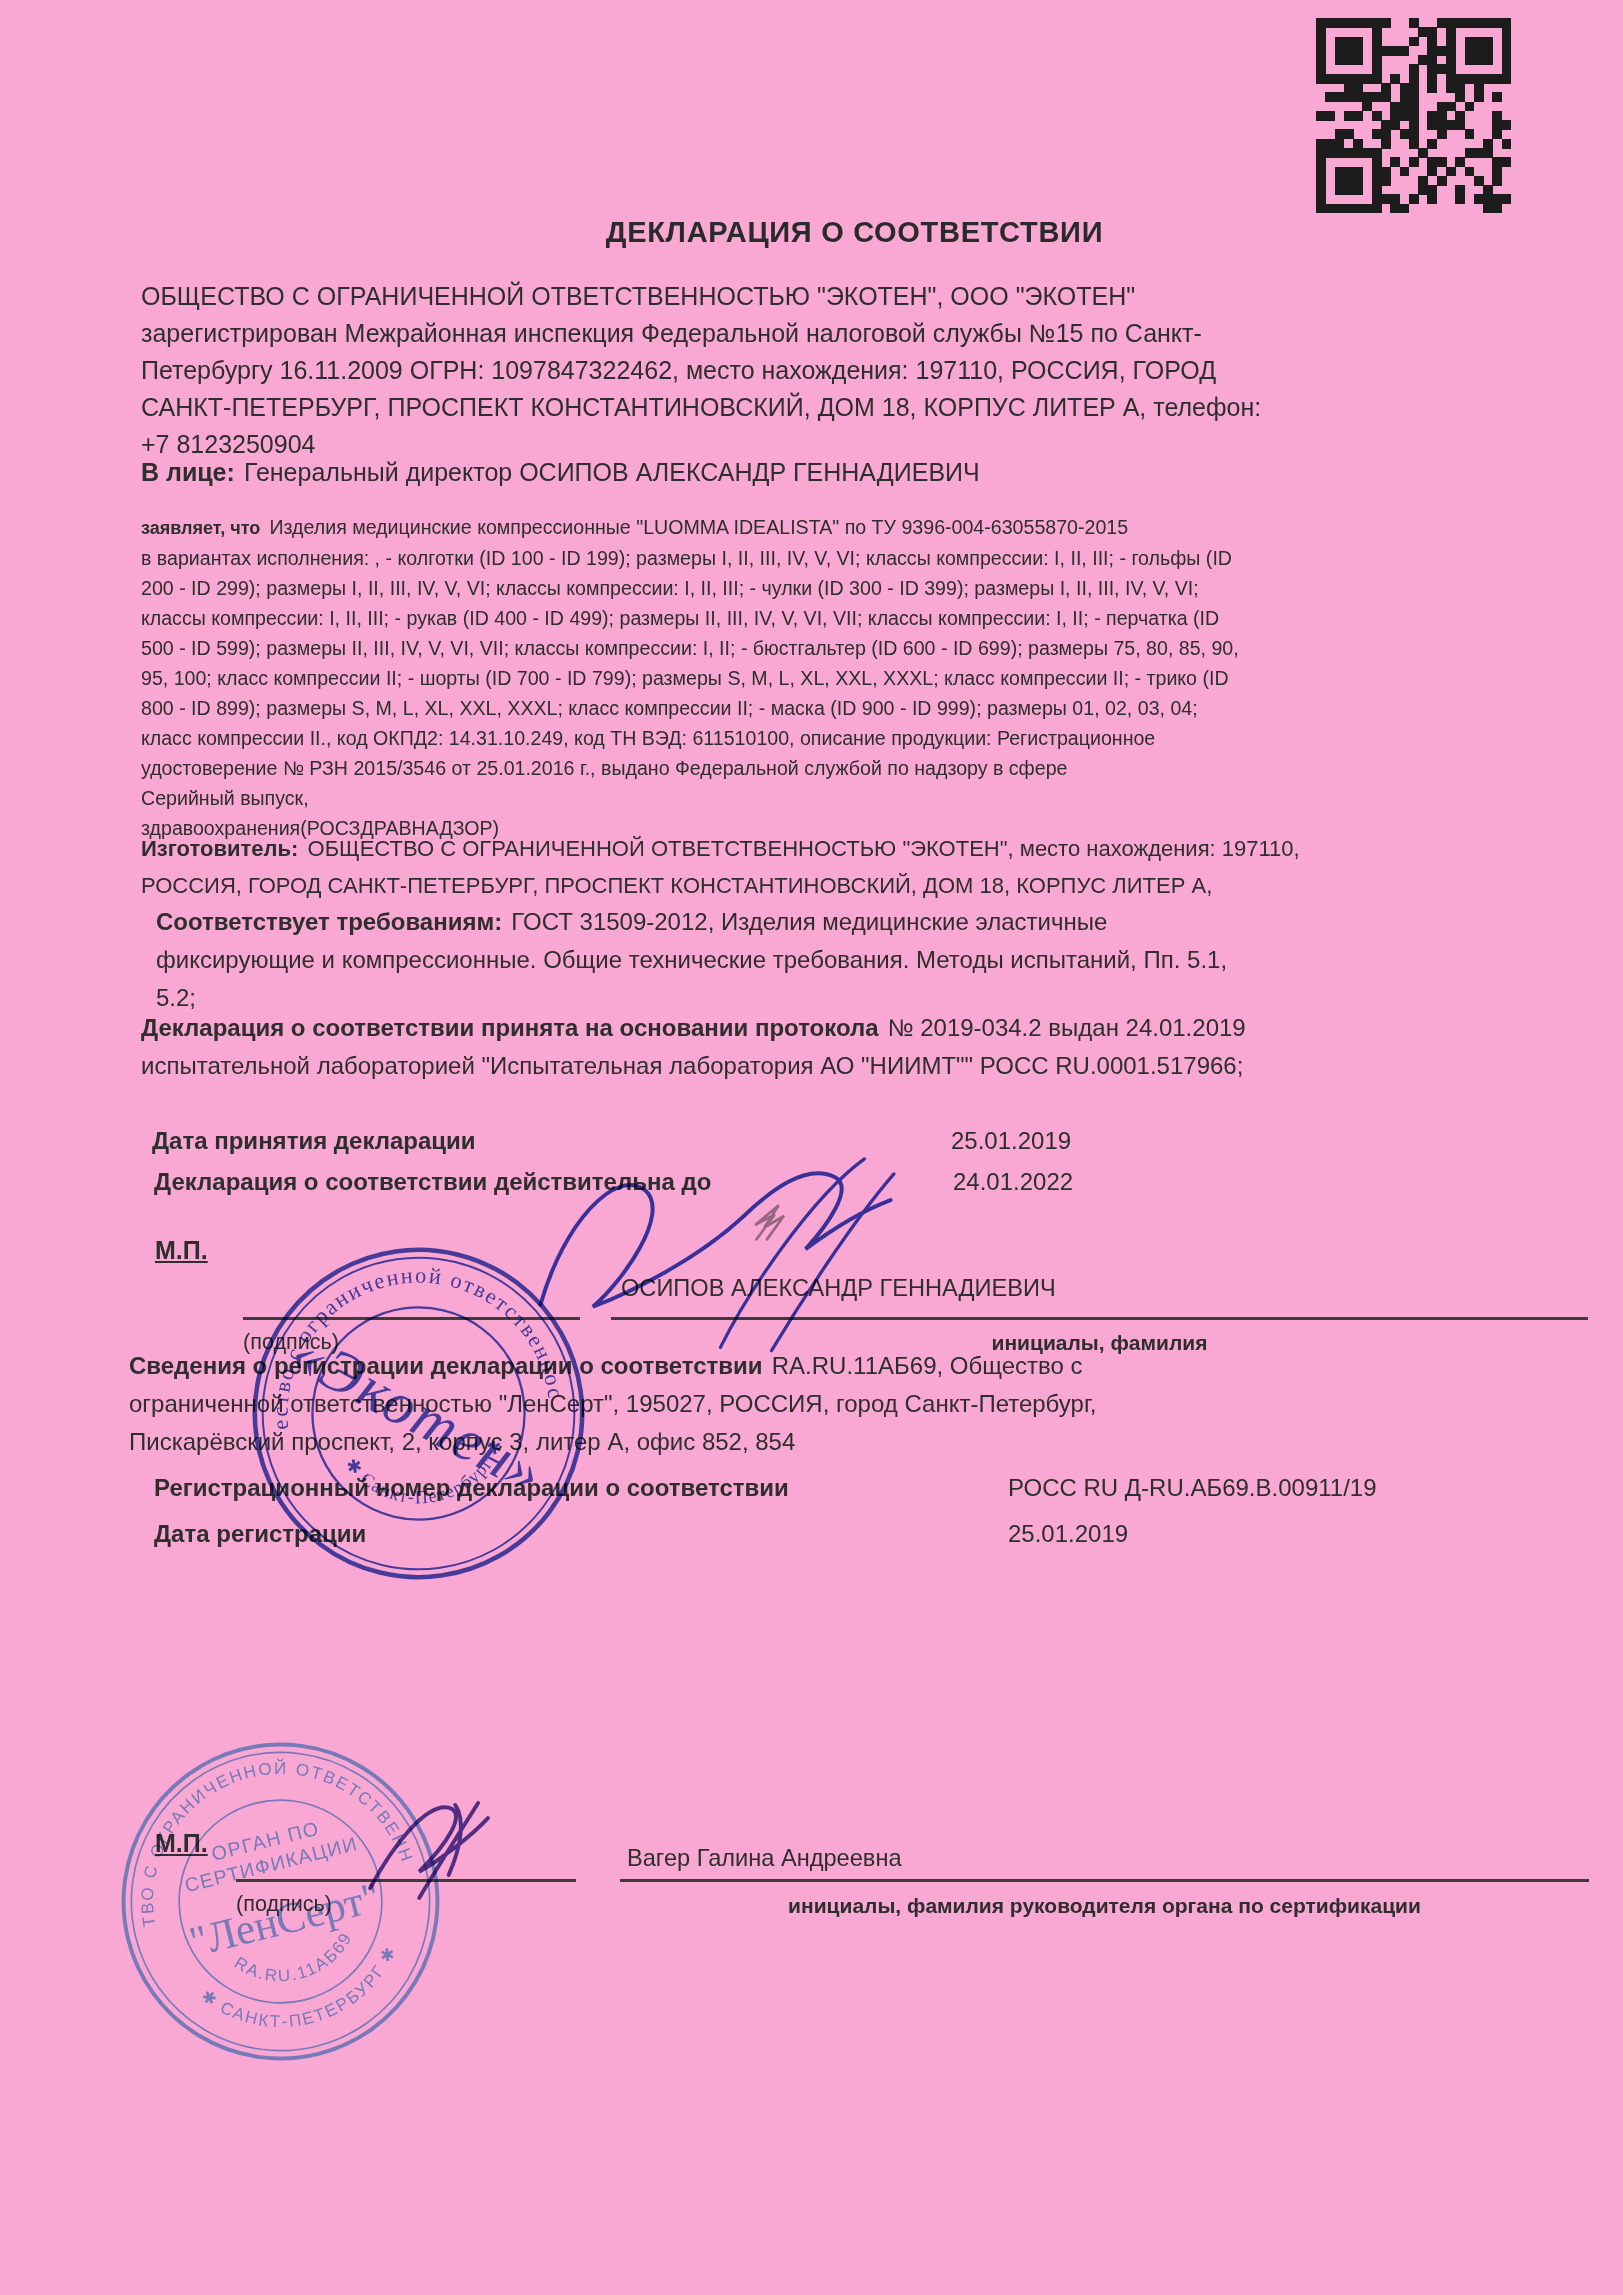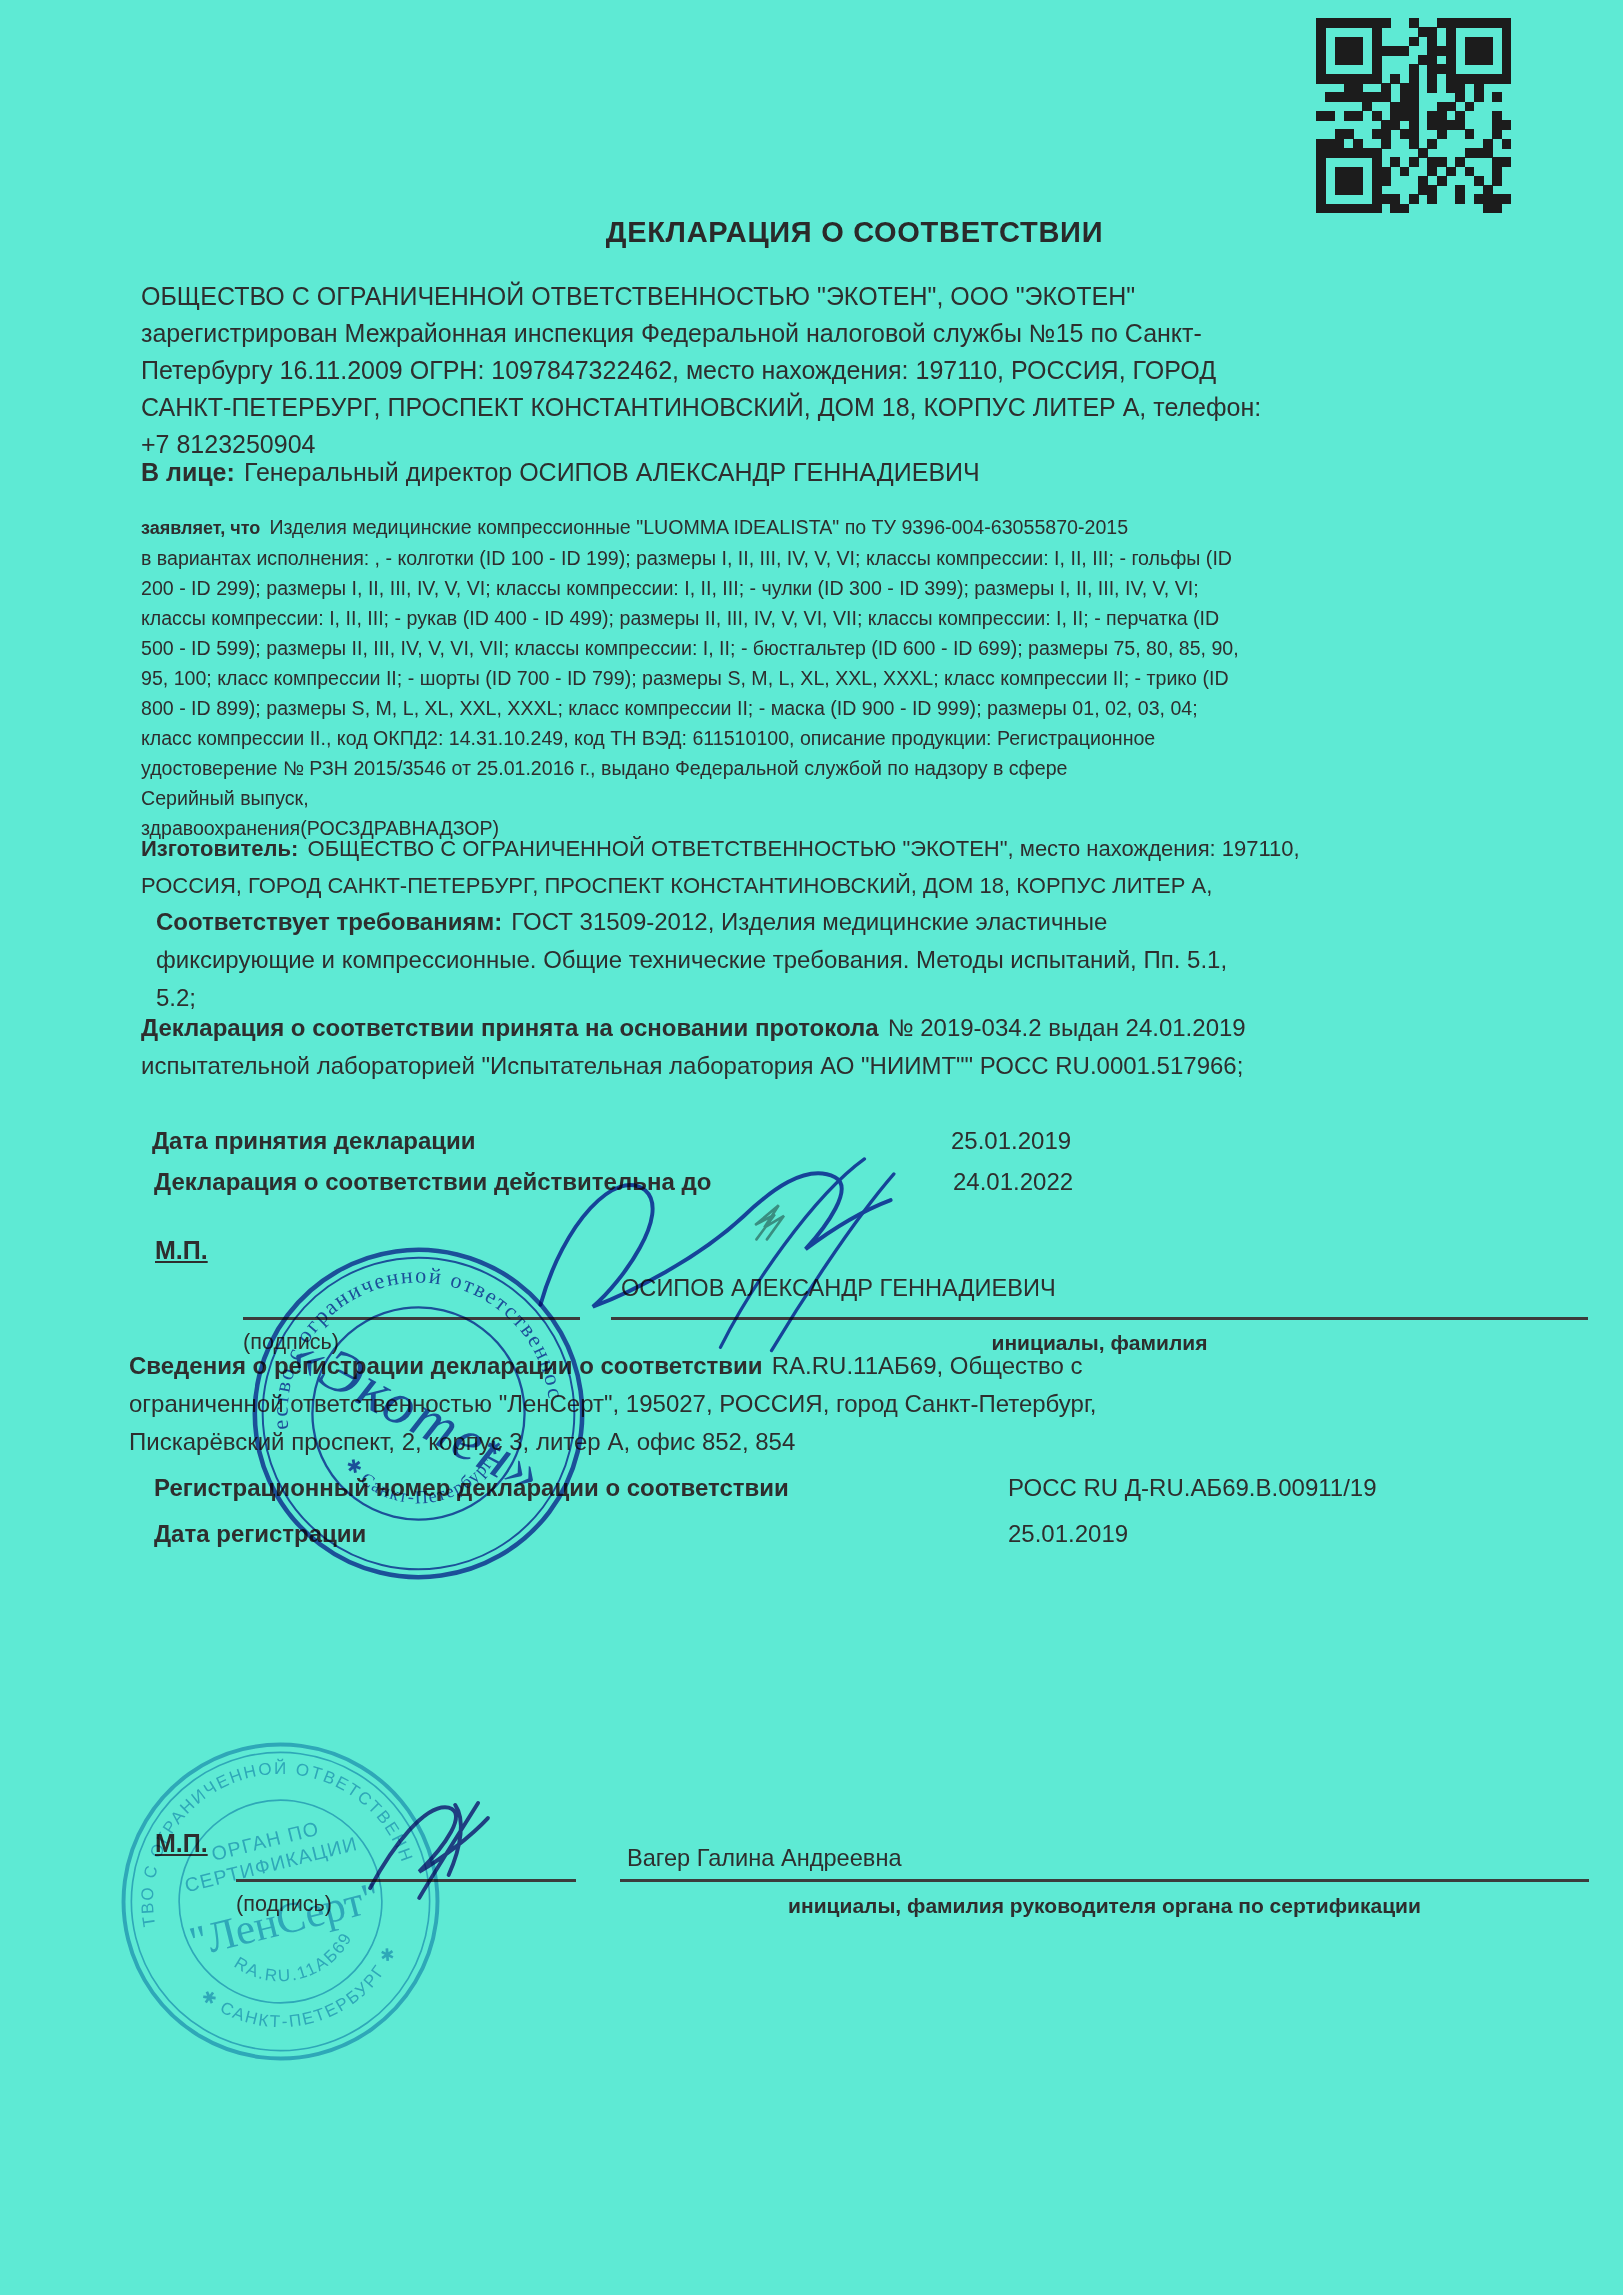--- a/index.html
+++ b/index.html
@@ -1,19 +1,19 @@
 <!DOCTYPE html>
 <html style="font-size:10.5px"><head>
 <meta charset="utf-8">
 <style>
   html,body{margin:0;padding:0;background:#e8e8e8;}
   .page{
     position:relative;
     width:1624px;height:2295px;
-    background:#5eead4;
+    background:#f9a8d4;
     font-family:"Liberation Sans", sans-serif;
     color:#2e2e2e;
     overflow:hidden;
   }
   .abs{position:absolute;}
   .line{white-space:nowrap;}
   .lead{font-weight:bold;margin-right:9.2px;}
   .title{font-weight:bold;font-size:29px;letter-spacing:0.7px;text-align:center;color:#2a2a2a;}
   .para{line-height:37px;font-size:25px;}
   .small-para{font-size:19.6px;line-height:30px;}

